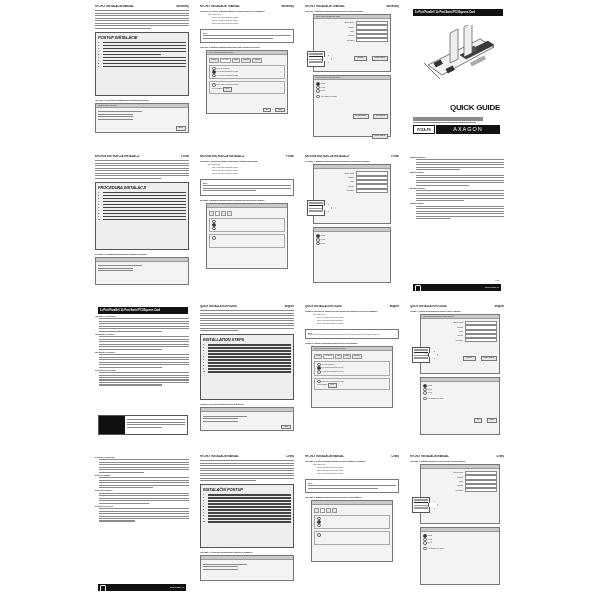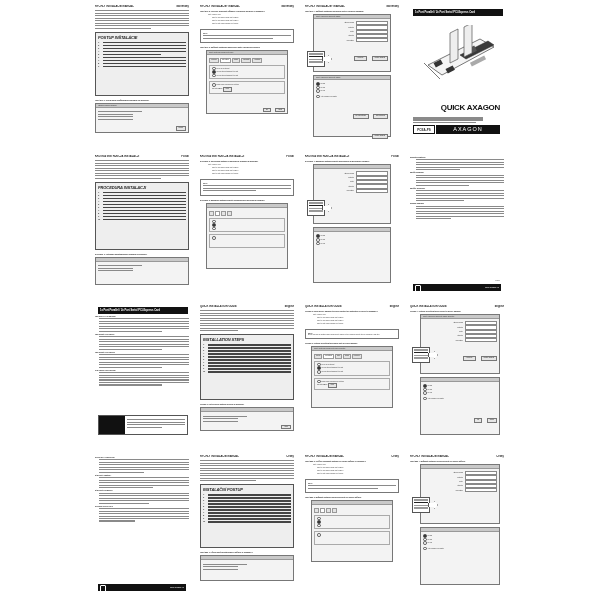--- a/index.html
+++ b/index.html
@@ -219,21 +219,21 @@
     <polygon points="8,40 60,14 74,22 22,50" fill="#f4f4f4" stroke="#555" stroke-width="0.8"></polygon>
     <polygon points="40,30 68,16 74,20 46,34" fill="#3a3a3a" stroke="#222" stroke-width="0.5"></polygon>
     <rect x="48" y="22" width="8" height="6" fill="#555" transform="rotate(-27 52 25)"></rect>
     <polygon points="30,8 38,4 38,34 30,38" fill="#eee" stroke="#555" stroke-width="0.7"></polygon>
     <polygon points="44,2 52,-2 52,28 44,32" fill="#eee" stroke="#555" stroke-width="0.7"></polygon>
     <rect x="14" y="36" width="8" height="5" fill="#333" transform="rotate(-27 18 38)"></rect>
     <rect x="26" y="42" width="8" height="5" fill="#333" transform="rotate(-27 30 44)"></rect>
     <line x1="4" y1="38" x2="20" y2="54" stroke="#555" stroke-width="0.8"></line>
     <rect x="50" y="34" width="16" height="4" fill="#aaa" transform="rotate(-27 58 36)"></rect>
   </svg>
-  <div class="qg">QUICK AXAGON</div>
+  <div class="qg">QUICK GUIDE</div>
   <div style="position:absolute;left:3px;top:111px;width:70px;">
     <div class="ln" style="margin:0.6px 0;"></div>
       <div class="ln" style="margin:0.6px 0;"></div>
       <div class="ln" style="margin:0.6px 0;"></div>
       <div class="ln" style="margin:0.6px 0;width:90%"></div>
   </div>
   <div class="model">PCEA-PS</div>
   <div class="brand">AXAGON</div>
 </div>
 

